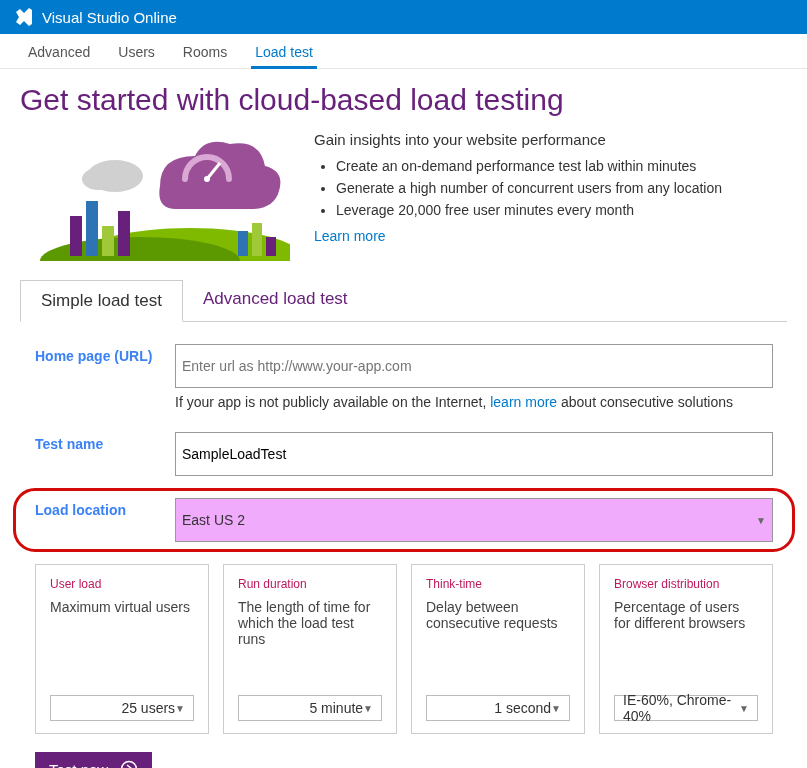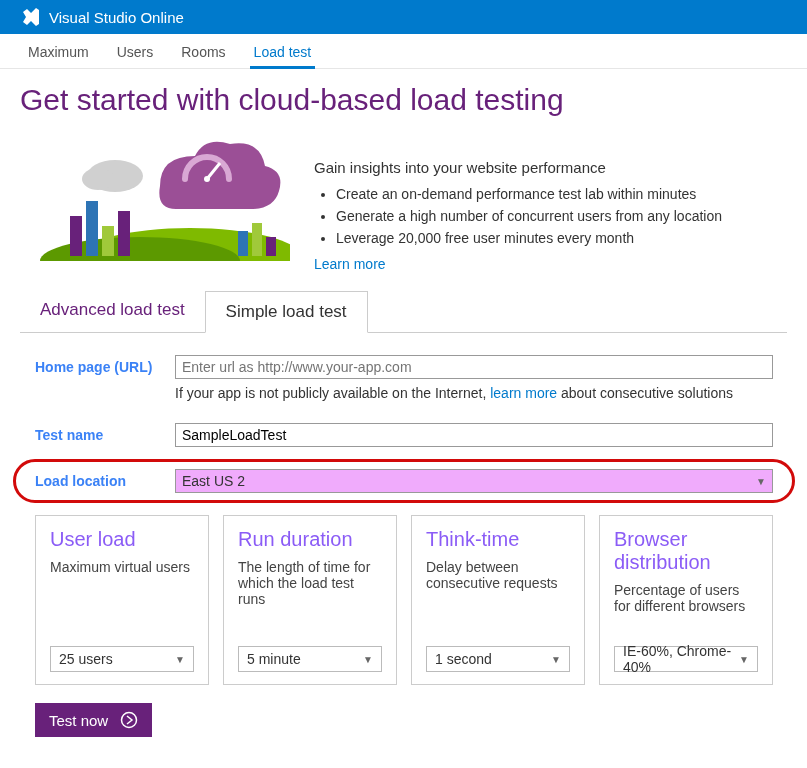--- a/index.html
+++ b/index.html
@@ -1,70 +1,70 @@
 <!DOCTYPE html>
 <html><head>
 <meta charset="utf-8">
 <style>
 * { box-sizing: border-box; margin: 0; padding: 0; }
 body { font-family: "Segoe UI", Arial, sans-serif; font-size: 14px; color: #333; background: #fff; width: 807px; }
-.topbar { background: #007acc; color: #fff; height: 34px; display: flex; align-items: center; padding: 0 21px; }
+.topbar { background: #007acc; color: #fff; height: 34px; display: flex; align-items: center; padding: 0 14px; }
 .topbar .logo { display: inline-flex; align-items: center; margin-right: 8px; }
 .topbar .brand { font-size: 15px; font-weight: 400; }
 .navtabs { display: flex; gap: 0; padding: 0 14px; border-bottom: 1px solid #e6e6e6; }
 .navtabs .tab { padding: 10px 14px 8px; color: #555; cursor: pointer; position: relative; }
 .navtabs .tab.active { color: #007acc; }
 .navtabs .tab.active::after { content:""; position:absolute; left:10px; right:10px; bottom:-1px; height:3px; background:#007acc; }
 .page { padding: 14px 20px; }
 h1.page-title { color: #68217a; font-weight: 300; font-size: 30px; margin-bottom: 14px; }
 .intro { display: flex; gap: 24px; margin-bottom: 18px; }
 .intro .illus { width: 270px; height: 130px; flex: 0 0 auto; }
 .intro .copy { flex: 1; }
-.intro .copy .lead { font-size: 15px; margin-bottom: 10px; margin-top: 28px; }
+.intro .copy .lead { font-size: 15px; margin-bottom: 10px; }
 .intro .copy ul { list-style: disc; padding-left: 22px; margin-bottom: 10px; }
 .intro .copy ul li { margin-bottom: 6px; }
 .intro .copy a.learn { color: #007acc; text-decoration: none; }
 .formtabs { display:flex; border-bottom:1px solid #ccc; }
 .formtabs .ftab { padding: 10px 20px; cursor:pointer; font-size:17px; color:#68217a; }
 .formtabs .ftab.active { border:1px solid #ccc; border-bottom:1px solid #fff; background:#fff; position:relative; top:1px; color:#333; }
 .formbody { border-left:1px solid transparent; padding: 22px 14px 14px; background:#fff; }
 .row { display:flex; align-items:flex-start; margin-bottom: 22px; }
 .row .lbl { width: 140px; color:#3b82f6; padding-top:4px;font-weight:bold; }
 .row .ctl { flex:1; }
-.row .ctl input, .row .ctl .select { width:100%; height:24px; border:1px solid #999; padding:8px 6px; font-family:inherit; font-size:14px; }
+.row .ctl input, .row .ctl .select { width:100%; height:44px; border:1px solid #999; padding:8px 6px; font-family:inherit; font-size:14px; }
 .row .ctl .hint { margin-top:6px; font-size:14px; color:#333; }
 .row .ctl .hint a { color:#007acc; text-decoration:none; }
 .select { display:flex; align-items:center; justify-content:space-between; background:#f0abfc; cursor:pointer; }
 .select .caret { font-size:10px; color:#666; }
 .highlight-ring { position:relative; }
 .highlight-ring::before { content:""; position:absolute; left:-22px; right:-22px; top:-10px; bottom:-10px; border:3px solid #d20a0a; border-radius:22px; pointer-events:none; }
 .settings-title { font-size:16px; color:#444; margin: 6px 0 12px; }
 .cards { display:flex; gap:14px; margin-bottom:18px; }
 .card { flex:1; border:1px solid #ccc; padding:12px 14px 12px; display:flex; flex-direction:column; min-height:170px; }
-.card h3 { color:#8b5cf6; font-weight:400; font-size:20px; margin-bottom:8px; }
+.card h3 { color:#be185d; font-weight:400; font-size:12px; margin-bottom:8px; }
 .card .desc { color:#444; font-size:14px; flex:1; }
-.card .csel { margin-top:28px; border:1px solid #bbb; height:26px; display:flex; align-items:center; justify-content:space-between; padding:0 8px; cursor:pointer; font-size:14px; }
+.card .csel { margin-top:28px; border:1px solid #bbb; height:26px; display:flex; align-items:center; justify-content:flex-end; padding:0 8px; cursor:pointer; font-size:14px; }
 .card .csel .caret { font-size:10px; color:#666; }
 .testnow { background:#68217a; color:#fff; border:none; padding:8px 14px; font-size:15px; display:inline-flex; align-items:center; gap:12px; cursor:pointer; }
 .testnow .arrow { display:inline-flex; }
 </style>
 </head>
 <body>
 
 <div class="topbar">
   <span class="logo">
     <svg width="20" height="20" viewBox="0 0 20 20">
         <polygon points="2,5 6,2 10,6 15,1 18,3 18,17 15,19 10,14 6,18 2,15 5,10" fill="#ffffff"></polygon>
       </svg>
   </span>
   <span class="brand">Visual Studio Online</span>
 </div>
 
 <div class="navtabs">
-  <div class="tab">Maximum</div>
+  <div class="tab">Advanced</div>
   <div class="tab">Users</div>
   <div class="tab">Rooms</div>
   <div class="tab active">Load test</div>
 </div>
 
 <div class="page">
   <h1 class="page-title">Get started with cloud-based load testing</h1>
 
   <div class="intro">
     <div class="illus">
@@ -91,22 +91,22 @@
       <ul>
         <li>Create an on-demand performance test lab within minutes</li>
         <li>Generate a high number of concurrent users from any location</li>
         <li>Leverage 20,000 free user minutes every month</li>
       </ul>
       <a href="#" class="learn">Learn more</a>
     </div>
   </div>
 
   <div class="formtabs">
+    <div class="ftab active">Simple load test</div>
     <div class="ftab">Advanced load test</div>
-    <div class="ftab active">Simple load test</div>
   </div>
 
   <div class="formbody">
 
     <div class="row">
       <div class="lbl">Home page (URL)</div>
       <div class="ctl">
         <input type="text" placeholder="Enter url as http://www.your-app.com" style="">
         <div class="hint">
           <span>If your app is not publicly available on the Internet, </span><a href="#">learn more</a><span> about consecutive solutions</span>

